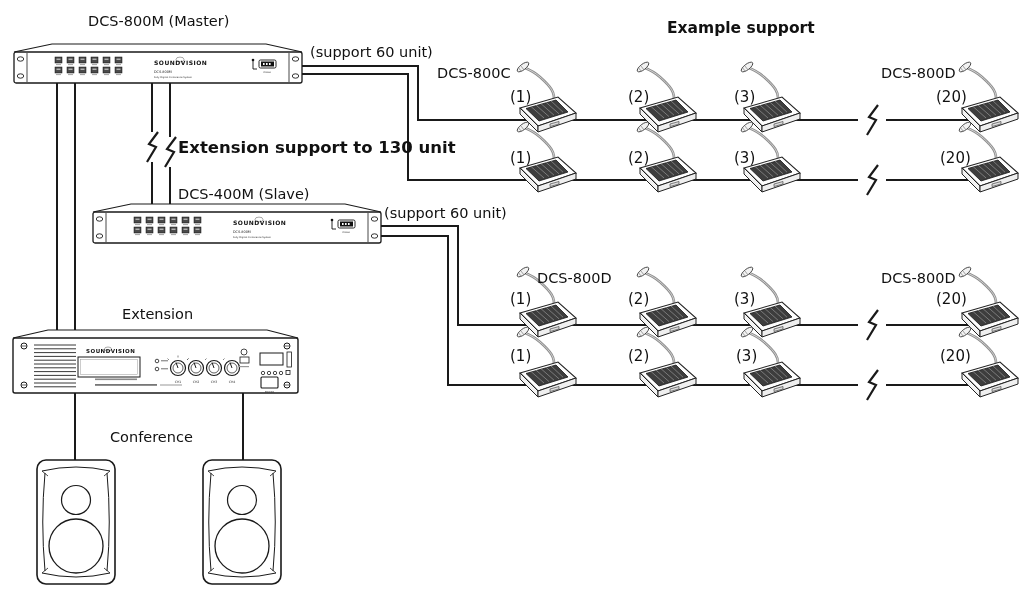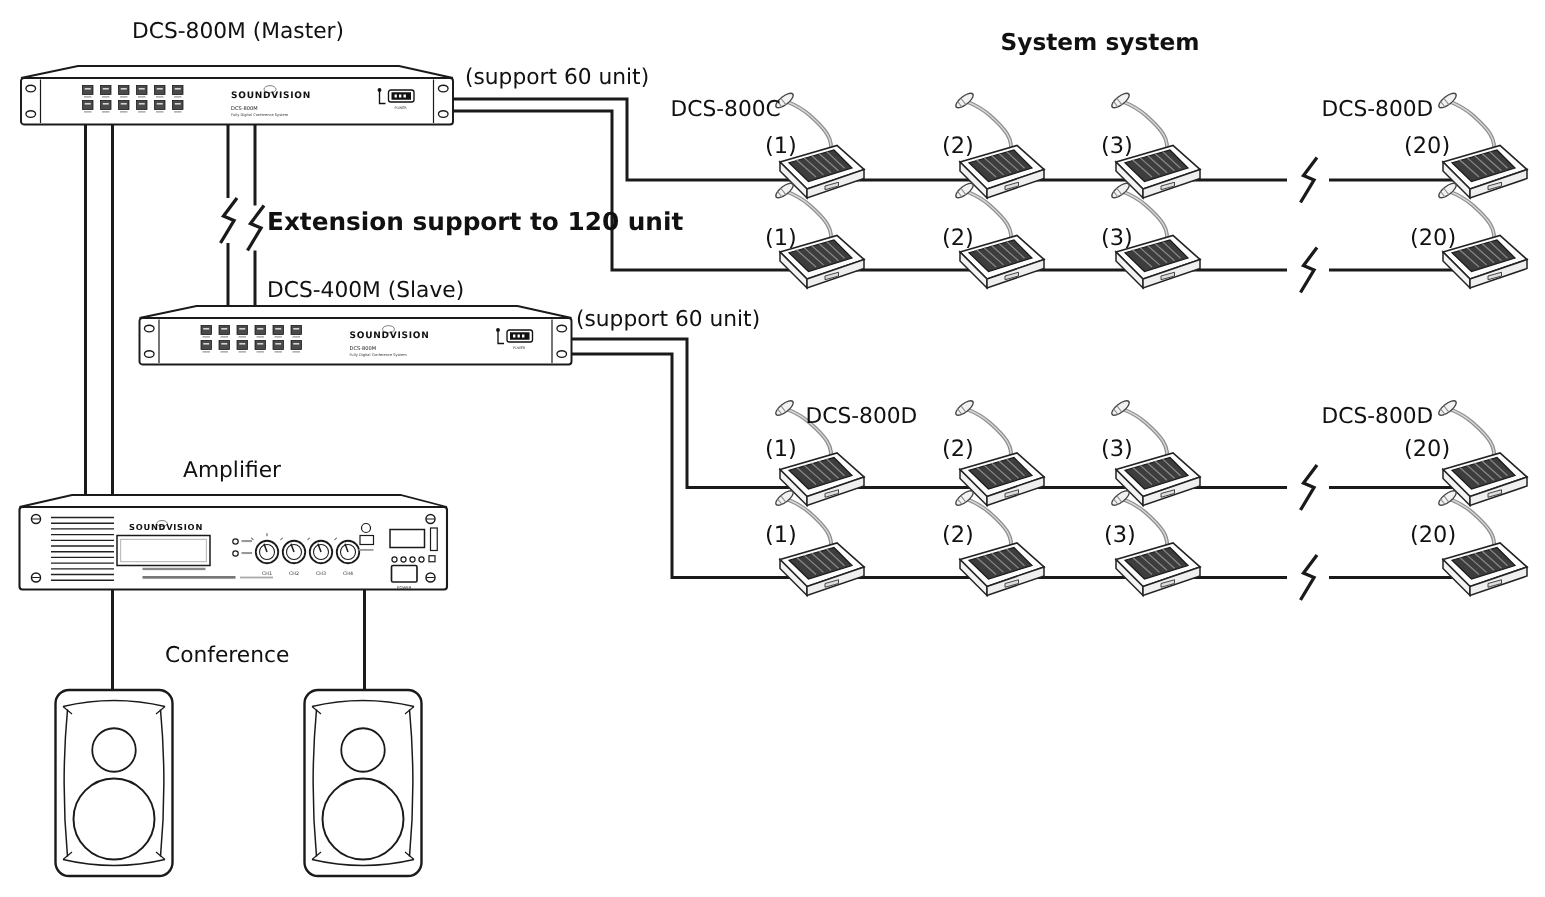--- a/index.html
+++ b/index.html
@@ -204,45 +204,45 @@
   <use href="#mic-unit" x="736" y="267"></use>
   <use href="#mic-unit" x="954" y="267"></use>
   <use href="#mic-unit" x="512" y="327"></use>
   <use href="#mic-unit" x="632" y="327"></use>
   <use href="#mic-unit" x="736" y="327"></use>
   <use href="#mic-unit" x="954" y="327"></use>
 </svg>
 
 <div class="lbl" style="left:88px;top:14px">DCS-800M (Master)</div>
 <div class="lbl" style="left:310px;top:45px">(support 60 unit)</div>
-<div class="lbl bold" style="left:667px;top:20px">System system</div>
-<div class="lbl" style="left:447px;top:66px">DCS-800C</div>
+<div class="lbl bold" style="left:667px;top:20px">Example support</div>
+<div class="lbl" style="left:437px;top:66px">DCS-800C</div>
 <div class="lbl" style="left:881px;top:66px">DCS-800D</div>
 
 <div class="lbl num" style="left:510px;top:89px">(1)</div>
 <div class="lbl num" style="left:628px;top:89px">(2)</div>
 <div class="lbl num" style="left:734px;top:89px">(3)</div>
 <div class="lbl num" style="left:936px;top:89px">(20)</div>
 <div class="lbl num" style="left:510px;top:150px">(1)</div>
 <div class="lbl num" style="left:628px;top:150px">(2)</div>
 <div class="lbl num" style="left:734px;top:150px">(3)</div>
 <div class="lbl num" style="left:940px;top:150px">(20)</div>
 
-<div class="lbl bold big" style="left:178px;top:139px">Extension support to 120 unit</div>
+<div class="lbl bold big" style="left:178px;top:139px">Extension support to 130 unit</div>
 <div class="lbl" style="left:178px;top:187px">DCS-400M (Slave)</div>
 <div class="lbl" style="left:384px;top:206px">(support 60 unit)</div>
 
 <div class="lbl" style="left:537px;top:271px">DCS-800D</div>
 <div class="lbl" style="left:881px;top:271px">DCS-800D</div>
 
 <div class="lbl num" style="left:510px;top:291px">(1)</div>
 <div class="lbl num" style="left:628px;top:291px">(2)</div>
 <div class="lbl num" style="left:734px;top:291px">(3)</div>
 <div class="lbl num" style="left:936px;top:291px">(20)</div>
 <div class="lbl num" style="left:510px;top:348px">(1)</div>
 <div class="lbl num" style="left:628px;top:348px">(2)</div>
 <div class="lbl num" style="left:736px;top:348px">(3)</div>
 <div class="lbl num" style="left:940px;top:348px">(20)</div>
 
-<div class="lbl" style="left:122px;top:307px">Amplifier</div>
+<div class="lbl" style="left:122px;top:307px">Extension</div>
 <div class="lbl" style="left:110px;top:430px">Conference</div>
 
 </div>
 
 </body></html>

